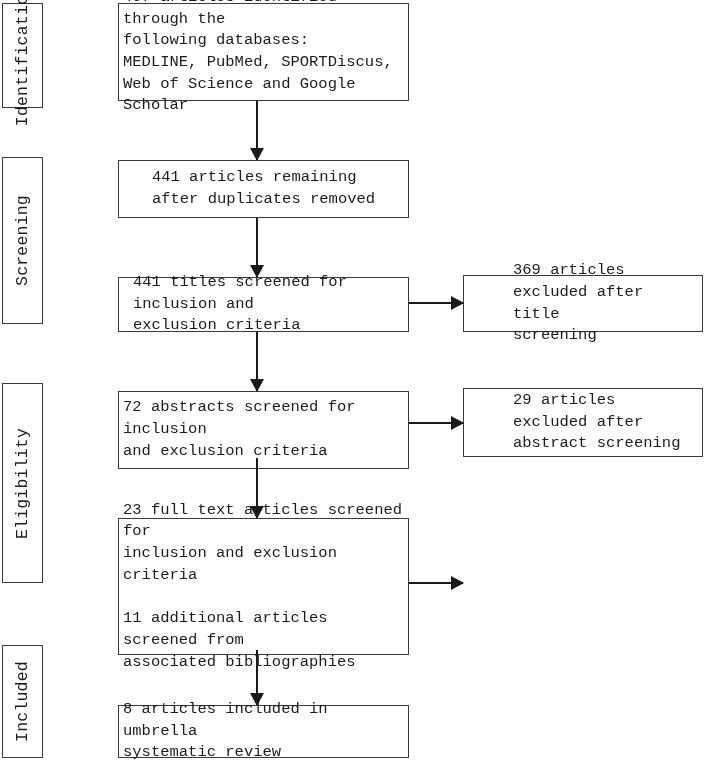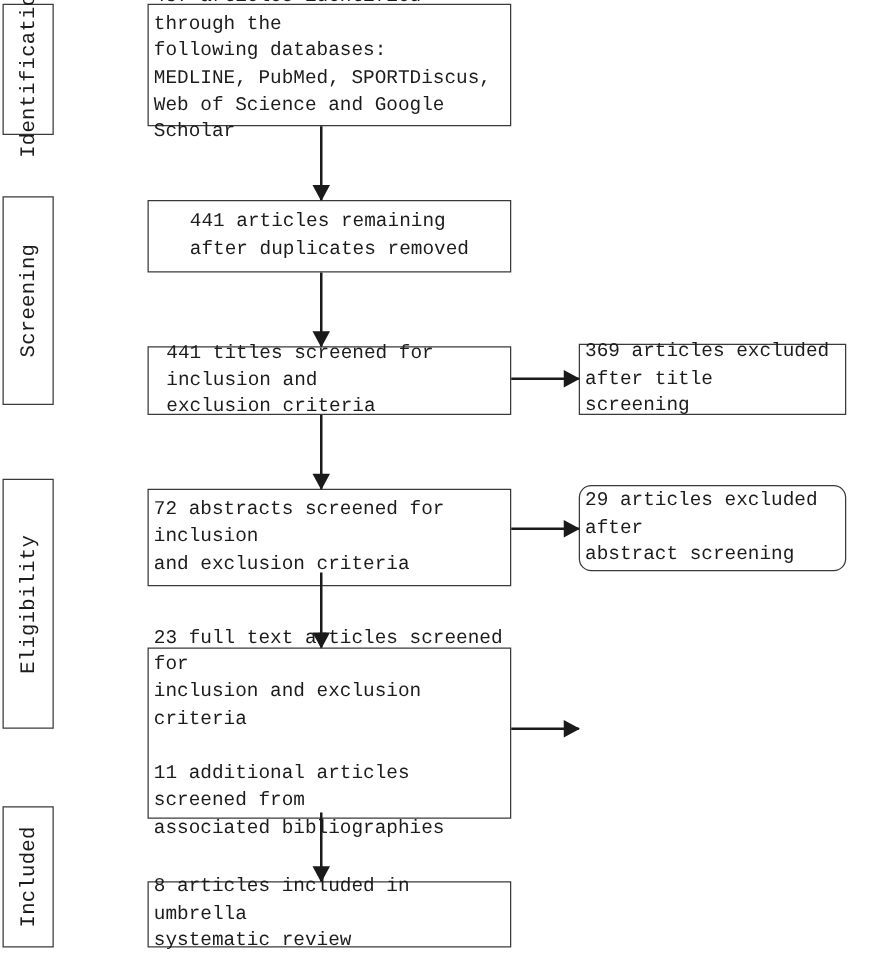--- a/index.html
+++ b/index.html
@@ -42,21 +42,22 @@
     white-space: nowrap;
     font-size: 16.5px;
     letter-spacing: 0.2px;
   }
   .main-box {
     left: 118px;
     width: 291px;
   }
   .side-box {
     left: 463px;
-    width: 214px;
+    width: 240px;
+    padding-left: 45px;
   }
   .v-arrow {
     position: absolute;
     width: 2px;
     background: #1a1a1a;
   }
   .v-arrow::after {
     content: "";
     position: absolute;
     bottom: -1px;
@@ -125,21 +126,21 @@
   </div>
   <div class="box main-box" style="top:705px; height:53px;">
     <span class="txt">8 articles included in umbrella
 systematic review</span>
   </div>
 
   <div class="box side-box" style="top:275px; height:57px;">
     <span class="txt">369 articles excluded after title
 screening</span>
   </div>
-  <div class="box side-box" style="top:388px; height:69px;border-radius:10px;">
+  <div class="box side-box" style="top:388px; height:69px;">
     <span class="txt">29 articles excluded after
 abstract screening</span>
   </div>
 
   <div class="v-arrow" style="left:256px; top:101px; height:59px;"></div>
   <div class="v-arrow" style="left:256px; top:218px; height:59px;"></div>
   <div class="v-arrow" style="left:256px; top:332px; height:59px;"></div>
   <div class="v-arrow" style="left:256px; top:458px; height:60px;"></div>
   <div class="v-arrow" style="left:256px; top:650px; height:55px;"></div>
 

